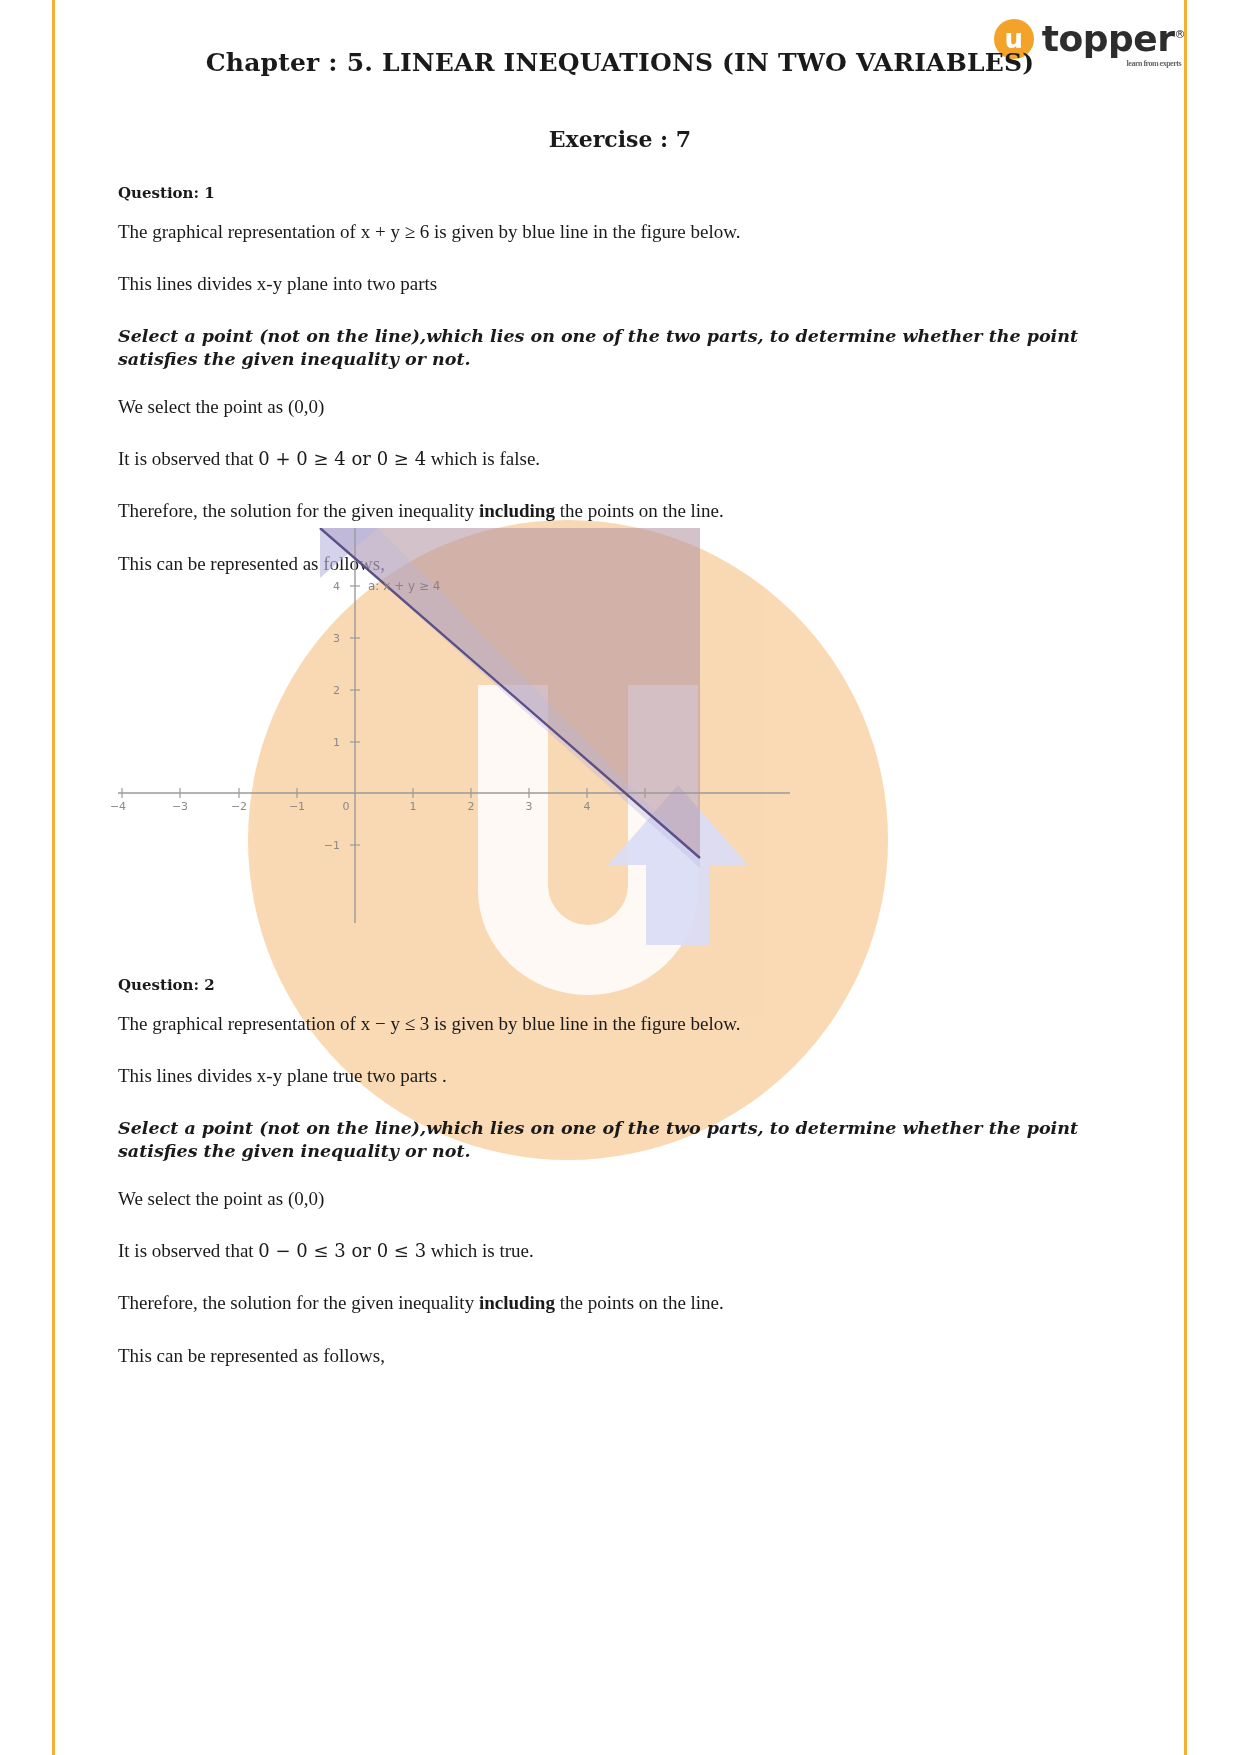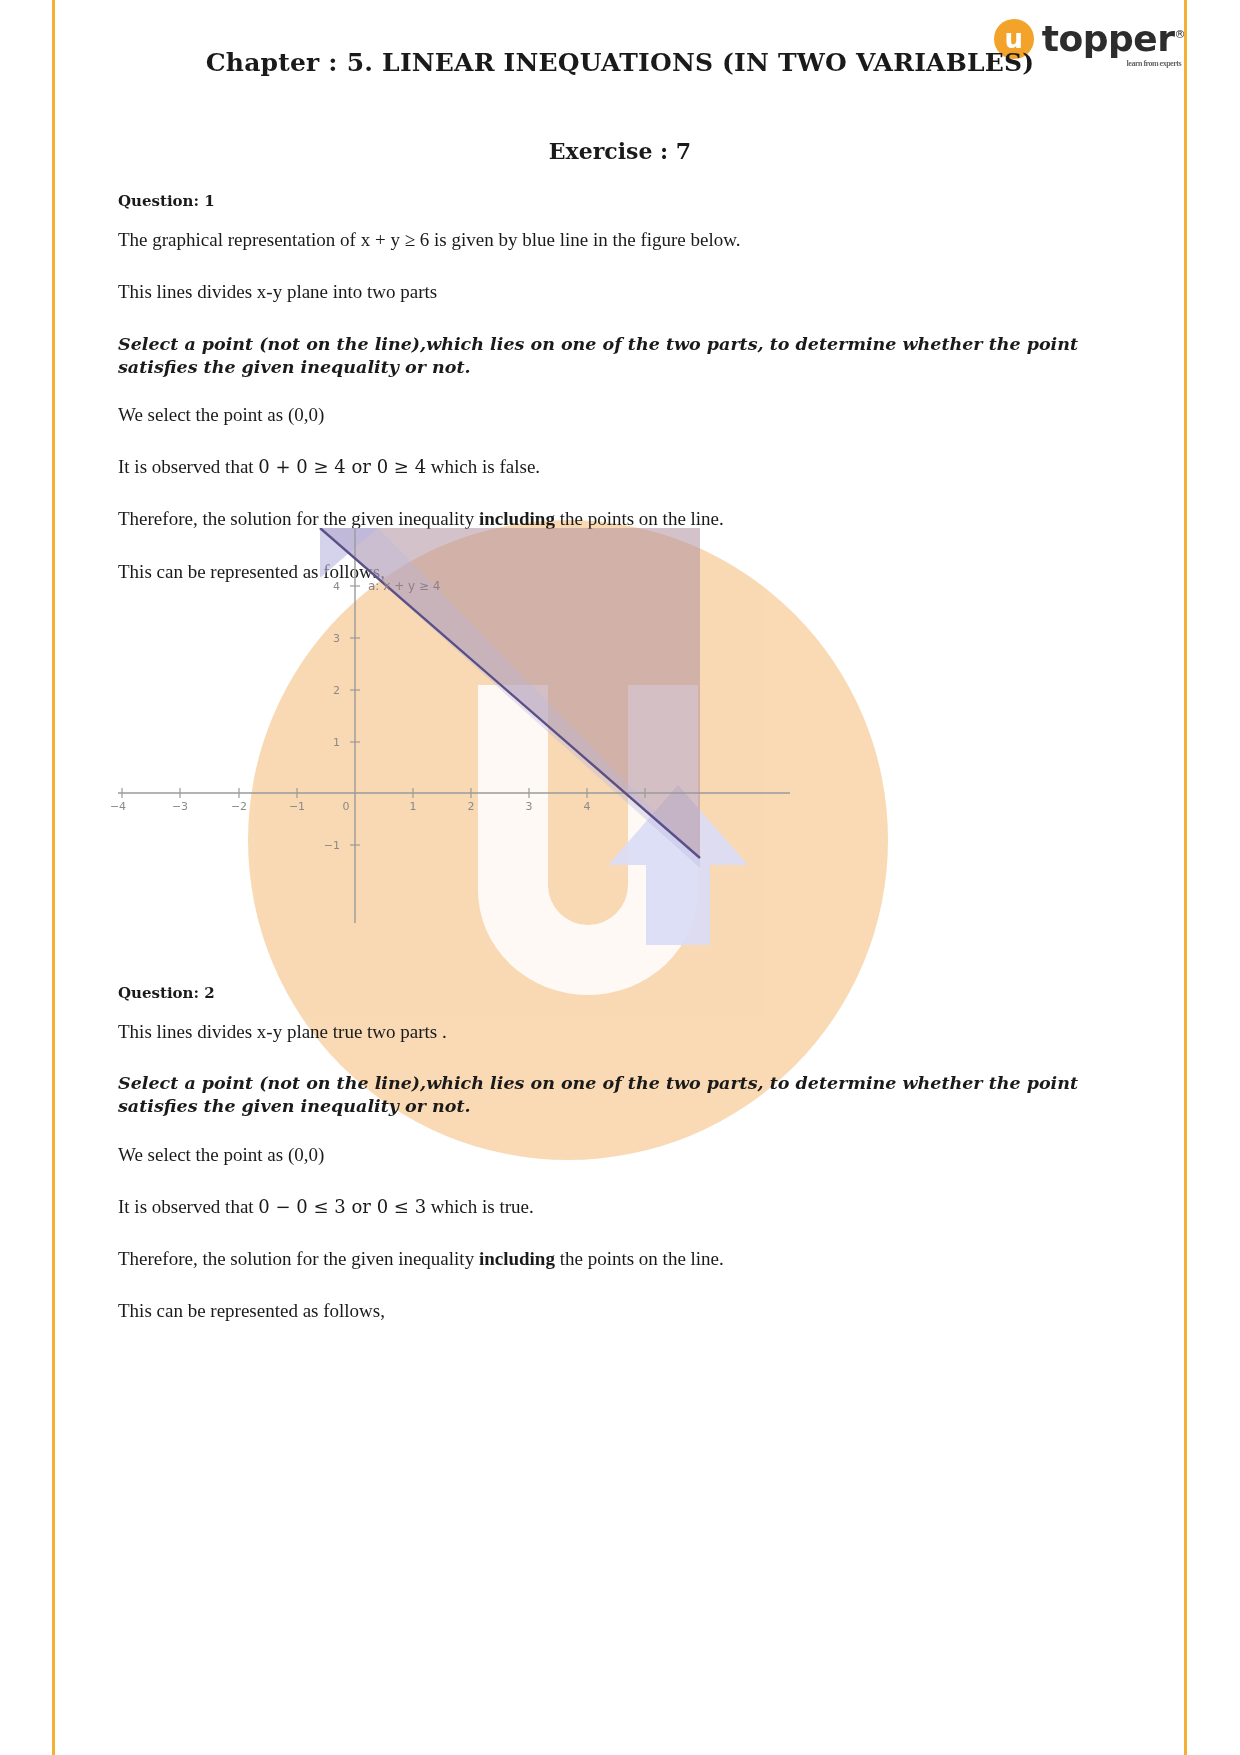--- a/index.html
+++ b/index.html
@@ -112,33 +112,33 @@
     letter-spacing: 0.2px;
   }
   h2.exercise {
     position: absolute;
     left: 0; right: 0;
     top: 122px;
     text-align: center;
     font-family: "DejaVu Serif", serif;
     font-size: 22px;
     font-weight: bold;
-    margin: 16px;
+    margin: 4px;
   }
 
   .body-block {
     position: absolute;
     left: 118px;
     width: 1000px;
   }
   .qlabel {
     font-family: "DejaVu Serif", serif;
     font-size: 15px;
     font-weight: bold;
-    margin: 12px 0 18px 0;
+    margin: 4px 0 18px 0;
   }
   p.para {
     font-size: 19px;
     margin: 0 0 28px 0;
     line-height: 1.28;
   }
   p.para.italic {
     font-family: "DejaVu Serif", serif;
     font-style: italic;
     font-weight: bold;
@@ -253,20 +253,21 @@
           <text x="429" y="282" text-anchor="middle">3</text>
           <text x="487" y="282" text-anchor="middle">4</text>
         </g>
 
         <text x="268" y="62" font-family="DejaVu Sans, sans-serif" font-size="12" fill="#8c7f86">a: x + y ≥ 4</text>
       </svg>
     </div>
 
     <div class="body-block" style="top: 972px;">
       <div class="qlabel">Question: 2</div>
+      <p class="para">The graphical representation of x − y ≤ 3 is given by blue line in the figure below.</p>
       <p class="para">This lines divides x-y plane true two parts .</p>
       <p class="para italic">Select a point (not on the line),which lies on one of the two parts, to determine whether the point satisfies the given inequality or not.</p>
       <p class="para">We select the point as (0,0)</p>
       <p class="para"><span>It is observed that </span><span class="mathy">0 − 0 ≤ 3 or 0 ≤ 3</span><span> which is true.</span></p>
       <p class="para"><span>Therefore, the solution for the given inequality </span><b class="inline">including</b><span> the points on the line.</span></p>
       <p class="para">This can be represented as follows,</p>
     </div>
 
   </div>
 </div>

